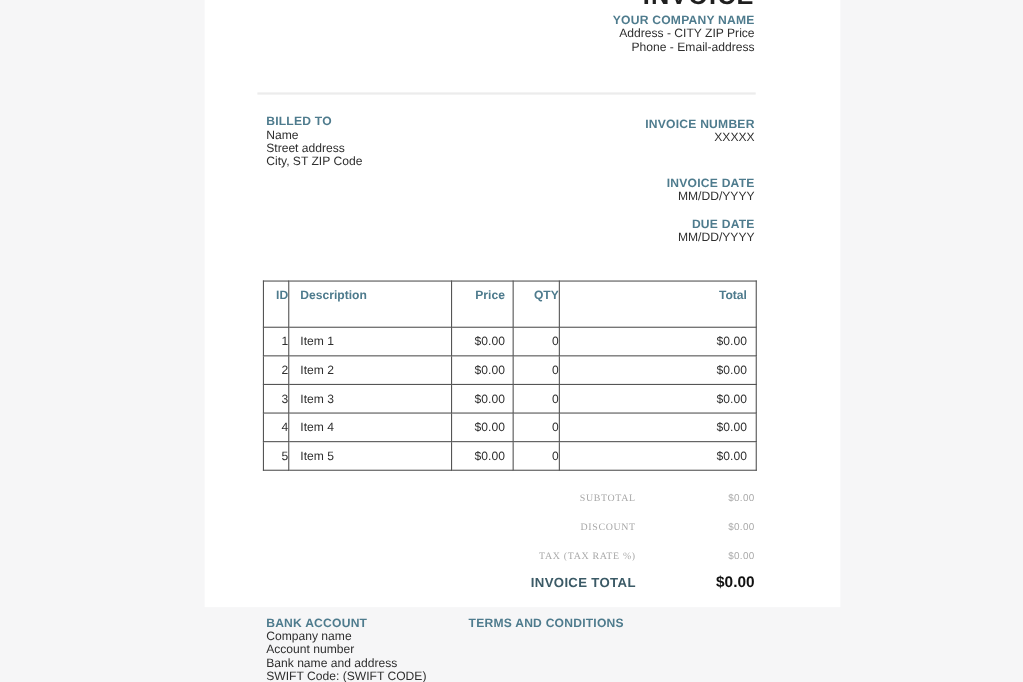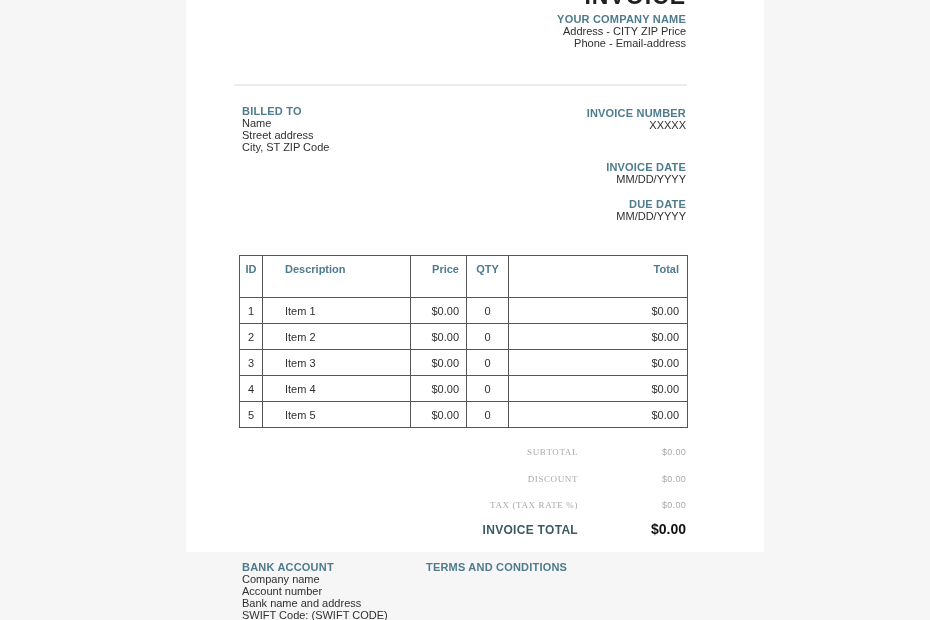--- a/index.html
+++ b/index.html
@@ -71,24 +71,24 @@
   table.items td {
     height: 26px;
     vertical-align: middle;
     color: #2f2f2f;
   }
   .col-id    { width: 23px; }
   .col-desc  { width: 148px; }
   .col-price { width: 56px; }
   .col-qty   { width: 42px; }
   .col-total { width: 179px; }
-  .al { text-align: left; padding-left: 22px; }
+  .al { text-align: left; padding-left: 10px; }
   .ar { text-align: right; padding-right: 7px; }
   .ar2 { text-align: right; padding-right: 8px; }
-  .ac { text-align: center; }
+  .ac { text-align: right; }
   td.qty-cell { color: #4e7b8d; }
 
   .tot-row { position: absolute; left: 0; width: 578px; height: 14px; }
   .tot-label {
     position: absolute; right: 186px;
     font-size: 9px; letter-spacing: 0.6px;
     color: #a9a9a9; white-space: nowrap; font-family: Liberation Serif, serif;
   }
   .tot-value {
     position: absolute; right: 78px;

